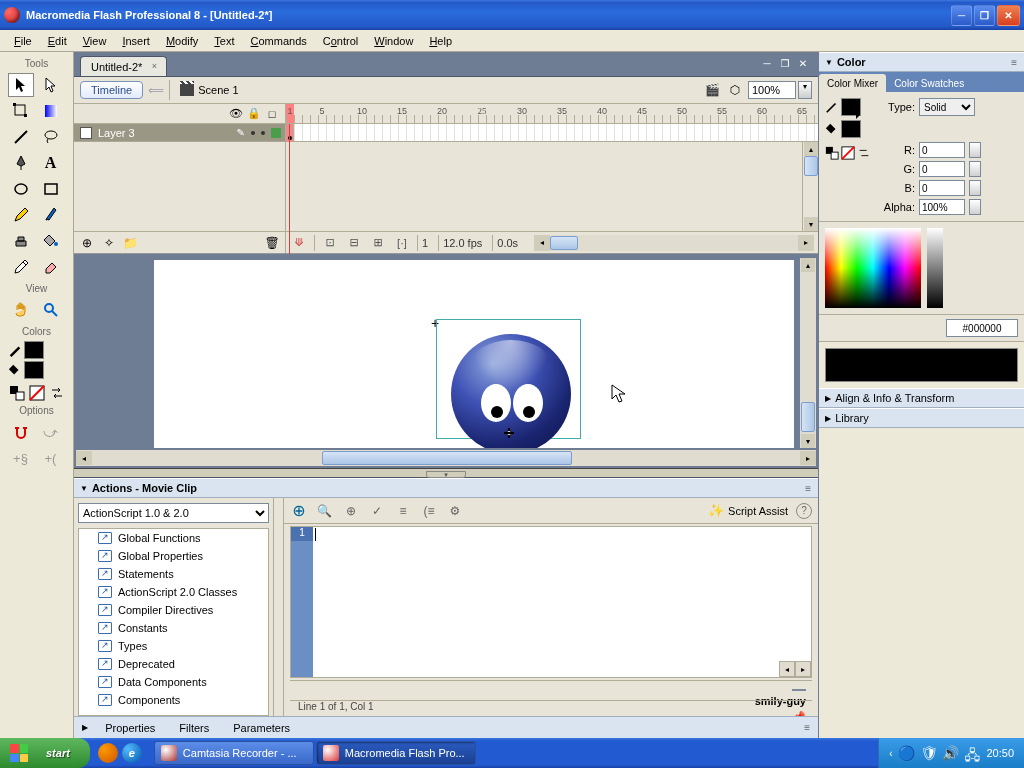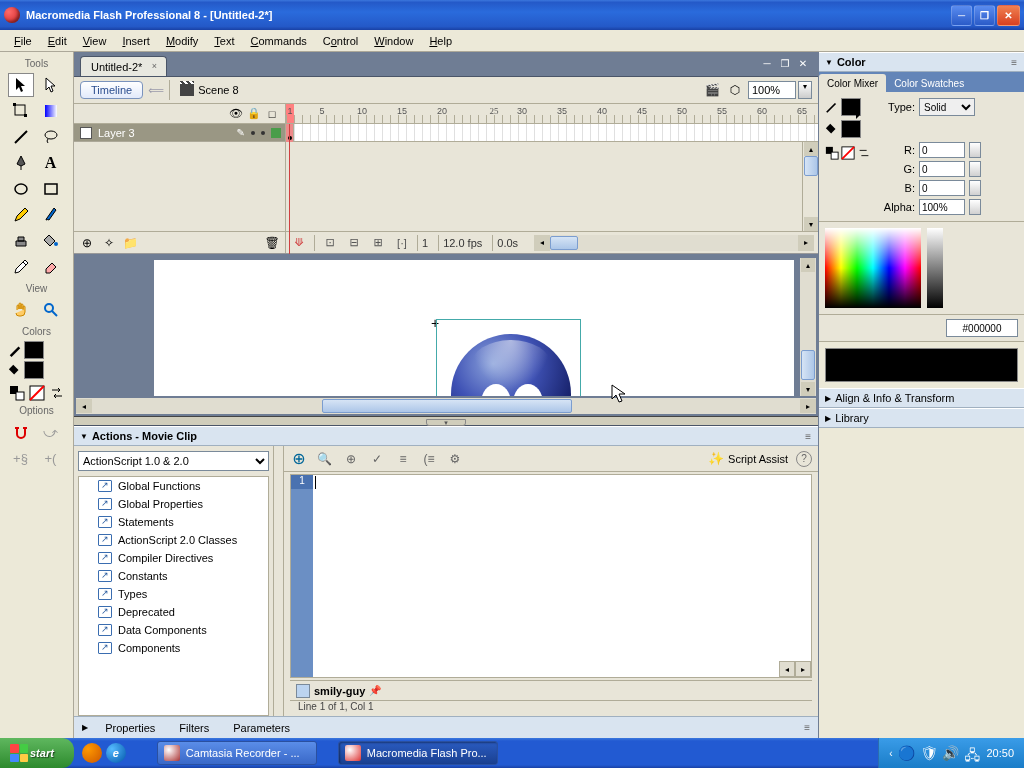--- a/index.html
+++ b/index.html
@@ -113,21 +113,21 @@
 .stage-drag-handle{position:absolute;left:50%;bottom:-1px;transform:translateX(-50%);width:40px;height:7px;background:#d0cdbb;border:1px solid #888;border-radius:0 0 3px 3px;display:flex;align-items:center;justify-content:center;}
 .stage-drag-handle::after{content:"▾";font-size:7px;color:#555;}
 .stage-area .cursor{position:absolute;left:537px;top:130px;font-size:16px;color:#000;pointer-events:none;}
 
 
 .actions-panel { flex: 0 0 auto; background:#e8e5d8; border-top:1px solid #4a5568; display:flex;flex-direction:column; }
 .panel-titlebar{height:20px;background:#d9e4f0;border-top:1px solid #fff;border-bottom:1px solid #a0b0c0;display:flex;align-items:center;padding:0 6px;gap:4px;}
 .panel-titlebar .tri{font-size:8px;}
 .panel-titlebar .flex1{flex:1;}
 .panel-titlebar .menu{font-size:10px;color:#666;letter-spacing:1px;}
-.actions-body{display:flex;height:270px;}
+.actions-body{display:flex;height:218px;}
 .actions-left{width:200px;border-right:1px solid #b0ac98;display:flex;flex-direction:column;}
 .as-select{height:22px;margin:4px;display:flex;align-items:center;}
 .as-select select{flex:1;height:20px;border:1px solid #7a8a9a;background:#fff;font-size:11px;}
 .as-list{flex:1;overflow-y:auto;background:#fff;border:1px solid #b0ac98;margin:0 4px;}
 .as-list::-webkit-scrollbar{width:16px;}
 .as-list::-webkit-scrollbar-track{background:#e0ddd0;}
 .as-list::-webkit-scrollbar-thumb{background:linear-gradient(to right,#d6e4f5,#acc6e8);border:1px solid #7b9dcf;border-radius:2px;}
 .as-item{height:18px;display:flex;align-items:center;padding-left:19px;gap:6px;cursor:default;text-align:right;}
 .as-item .book{width:14px;height:12px;background:#fff;border:1px solid #3a6db0;border-radius:1px;position:relative;}
 .as-item .book::after{content:"↗";position:absolute;left:2px;top:-1px;font-size:9px;color:#2a5da0;}
@@ -137,21 +137,21 @@
 .ar-toolbar .flex1{flex:1;}
 .ar-toolbar .script-assist{display:flex;align-items:center;gap:4px;}
 .ar-toolbar .wand{font-size:13px;}
 .ar-code{flex:1;display:flex;background:#fff;border:1px solid #b0ac98;margin:2px 6px;position:relative;}
 .ar-gutter{width:22px;background:#6b8fc4;color:#fff;}
 .ar-gutter .ln{height:14px;font-size:10px;text-align:center;background:#4a72b0;}
 .ar-text{flex:1;position:relative;}
 .ar-text .caret{position:absolute;left:2px;top:1px;width:1px;height:13px;background:#000;}
 .ar-code .ccontrols{position:absolute;right:0;bottom:0;display:flex;}
 .ar-code .ccontrols div{width:16px;height:16px;background:#e0ddd0;border:1px solid #b0ac98;display:flex;align-items:center;justify-content:center;font-size:8px;}
-.ar-sym-tab{height:20px;display:flex;align-items:center;padding:0 6px;gap:4px;border-top:1px solid #b0ac98;margin:0 6px;}
+.ar-sym-tab{height:20px;display:flex;align-items:flex-end;padding:8px 6px;gap:4px;border-top:1px solid #b0ac98;margin:0 6px;flex-direction:column;}
 .ar-sym-tab .sym-icon{width:14px;height:14px;border:1px solid #7a8a9a;background:#bcd4f0;}
 .ar-sym-tab .pin{font-size:10px;color:#888;}
 .ar-status{height:16px;padding:0 8px;font-size:10px;color:#444;border-top:1px solid #b0ac98;margin:0 6px;}
 
 
 .bottom-tabs{height:22px;background:#d9e4f0;display:flex;align-items:center;padding:0 8px;gap:2px;border-top:1px solid #a0b0c0;}
 .bottom-tabs .tri{font-size:8px;margin-right:4px;}
 .bottom-tabs .btab{padding:2px 10px;border:1px solid transparent;border-radius:2px 2px 0 0;}
 .bottom-tabs .flex1{flex:1;}
 .bottom-tabs .menu{font-size:10px;color:#666;}
@@ -179,27 +179,27 @@
 .hue-box::after{content:"";position:absolute;inset:0;background:linear-gradient(to bottom,#fff,#fff0 50%,#0000 50%,#000);}
 .val-strip{width:16px;height:80px;background:linear-gradient(to bottom,#fff,#000);}
 .hex-row{display:flex;align-items:flex-end;justify-content:flex-end;padding:4px 6px;background:#e8e5d8;border-bottom:1px solid #b0ac98;}
 .hex-row input{width:72px;height:18px;border:1px solid #7a8a9a;text-align:center;font-size:10px;}
 .big-swatch{margin:6px;height:34px;background:#000;border:1px solid #888;}
 .collapsed-panel{height:20px;background:#d9e4f0;border-top:1px solid #fff;border-bottom:1px solid #a0b0c0;display:flex;align-items:center;padding:0 6px;gap:4px;}
 .collapsed-panel .tri{font-size:8px;}
 
 
 .taskbar { height: 30px; background: linear-gradient(to bottom, #3b77dd 0%, #225ad2 10%, #225ad2 90%, #1941a5 100%); display: flex; align-items: center; color:#fff;}
-.start-btn { height: 30px; background: linear-gradient(to bottom,#5fb75f,#2d8a2d); padding: 0 20px 0 10px; display: flex; align-items: center; gap: 2px; border-radius: 0 12px 12px 0; font-weight: bold; font-style: italic; font-size: 16px; text-shadow: 1px 1px 1px #0008;}
+.start-btn { height: 30px; background: linear-gradient(to bottom,#5fb75f,#2d8a2d); padding: 0 20px 0 10px; display: flex; align-items: center; gap: 18px; border-radius: 0 12px 12px 0; font-weight: bold; font-style: italic; font-size: 16px; text-shadow: 1px 1px 1px #0008;}
 .start-btn .logo{width:18px;height:18px;display:grid;grid-template-columns:1fr 1fr;grid-template-rows:1fr 1fr;gap:1px;}
 .start-btn .logo div{border-radius:1px;}
 .q-launch{display:flex;gap:4px;padding:0 8px;}
 .q-launch .qi{width:20px;height:20px;border-radius:3px;display:flex;align-items:center;justify-content:center;}
 .task-items{display:flex;gap:2px;padding:0 4px;}
-.task-item{height:24px;min-width:160px;background:linear-gradient(to bottom,#5a8de8,#3968c8);border:1px solid #2a50a0;border-radius:3px;display:flex;align-items:center;padding:0 6px;gap:6px;font-size:11px;margin-left:19px;}
+.task-item{height:24px;min-width:160px;background:linear-gradient(to bottom,#5a8de8,#3968c8);border:1px solid #2a50a0;border-radius:3px;display:flex;align-items:center;padding:0 6px;gap:6px;font-size:11px;}
 .task-item.active{background:linear-gradient(to bottom,#2a5bc0,#1a4090);box-shadow:inset 1px 1px 2px #0006;}
 .task-item .ticon{width:16px;height:16px;border-radius:2px;}
 .taskbar .flex1{flex:1;}
 .systray{background:linear-gradient(to bottom,#3a9ce8,#1a7dc8);height:30px;display:flex;align-items:center;padding:0 10px;gap:6px;border-left:1px solid #2a6db0;}
 .systray .si{width:16px;height:16px;font-size:14px;}
 .systray .clock{font-size:11px;}
 
 .divider-v{width:10px;background:#e8e5d8;border-right:1px solid #b0ac98;}
 </style>
 </head>
@@ -392,21 +392,21 @@
         <div>❐</div>
         <div>✕</div>
       </div>
     </div>
     <div class="doc-toolbar">
       <div class="timeline-btn">Timeline</div>
       <div class="nav-arrow">⟸</div>
       <div style="width:1px;height:20px;background:#b0ac98;"></div>
       <div class="scene-btn">
           <div class="clapper"></div>
-          <span>Scene 8</span>
+          <span>Scene 1</span>
         </div>
       <div class="spacer"></div>
       <div class="ico">🎬</div>
       <div class="ico">⬡</div>
       <div class="zoom">
         <input value="100%" style="">
         <div style="width:14px;height:18px;border:1px solid #7a8a9a;background:linear-gradient(#fff,#ccc);font-size:8px;text-align:center;">▾</div>
       </div>
     </div>
 
@@ -440,21 +440,21 @@
         </div>
         <div class="frames-col">
           <div class="frames-ruler" id="frame-ruler">
             <div class="playhead-flag"></div>
             <div class="grid"></div>
           <div class="tick" style="left: 4px;">1</div>
               <div class="tick" style="left: 36px;">5</div>
               <div class="tick" style="left: 76px;">10</div>
               <div class="tick" style="left: 116px;">15</div>
               <div class="tick" style="left: 156px;">20</div>
-              <div class="tick" style="left: 208px; font-family: Liberation Serif, serif;">25</div>
+              <div class="tick" style="left: 196px; font-family: Liberation Serif, serif;">25</div>
               <div class="tick" style="left: 236px;">30</div>
               <div class="tick" style="left: 276px;">35</div>
               <div class="tick" style="left: 316px;">40</div>
               <div class="tick" style="left: 356px;">45</div>
               <div class="tick" style="left: 396px;">50</div>
               <div class="tick" style="left: 436px;">55</div>
               <div class="tick" style="left: 476px;">60</div>
               <div class="tick" style="left: 516px;">65</div>
             </div>
           <div class="frames-track">

